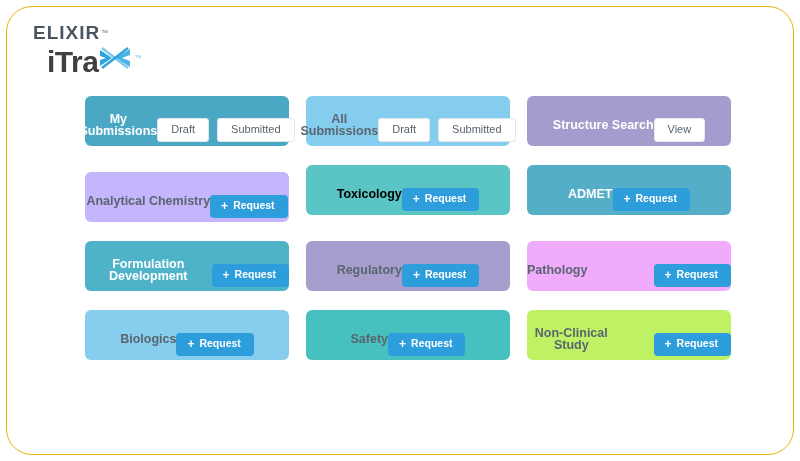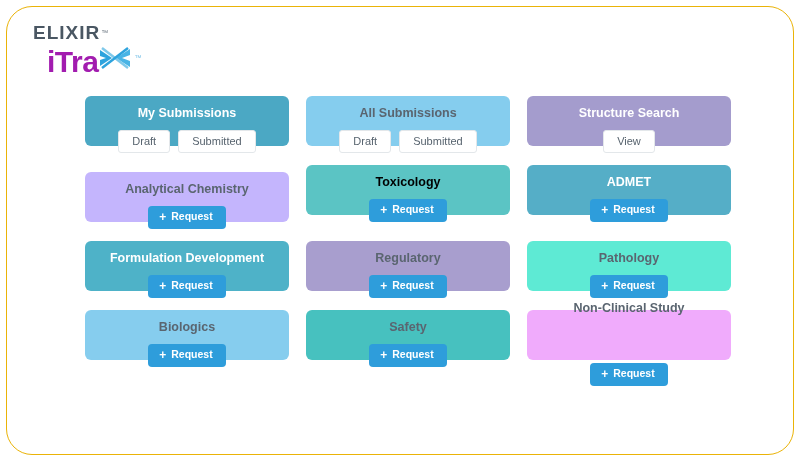--- a/index.html
+++ b/index.html
@@ -60,21 +60,21 @@
 
   #logo-itrax-row {
     display: flex;
     align-items: flex-end;
     margin-top: 2px;
     margin-left: 18px;
   }
   #logo-itrax-row .ix-text {
     font-size: 30px;
     font-weight: 700;
-    color: #a21caf;
+    color: #404040;
     line-height: 1;
     letter-spacing: -0.5px;
   }
   #logo-itrax-row .ix-tm {
     font-size: 7px;
     color: #7fc4e8;
     margin-left: 2px;
     margin-bottom: 16px;
   }
 
@@ -109,21 +109,21 @@
     display: grid;
     grid-template-columns: repeat(3, 204px);
     grid-column-gap: 17px;
     grid-row-gap: 19px;
   }
 
   .card {
     height: 50px;
     border-radius: 6px;
     display: flex;
-    flex-direction: column;
+    flex-direction: row;
     align-items: center;
     justify-content: center;
     padding-top: 18px;
   }
 
   .card-title {
     font-size: 12.5px;
     font-weight: 700;
     line-height: 1;
     margin-bottom: 10px;
@@ -260,21 +260,21 @@
       </div>
       <div class="card" style="background: rgb(168, 158, 206);">
         <div class="card-title" style="color: rgb(90, 101, 112);">Regulatory</div>
         <div class="card-actions">
           <button class="btn-request">
             <span class="plus-icon">+</span>
             <span>Request</span>
           </button>
         </div>
       </div>
-      <div class="card" style="background: #5eead4;">
+      <div class="card" style="background: #f0abfc; justify-content: space-between;">
         <div class="card-title" style="color: rgb(90, 101, 112);">Pathology</div>
         <div class="card-actions">
           <button class="btn-request">
             <span class="plus-icon">+</span>
             <span>Request</span>
           </button>
         </div>
       </div>
       <div class="card" style="background: rgb(134, 205, 238);">
         <div class="card-title" style="color: rgb(90, 101, 112);">Biologics</div>
@@ -287,21 +287,21 @@
       </div>
       <div class="card" style="background: rgb(71, 193, 191);">
         <div class="card-title" style="color: rgb(90, 101, 112);">Safety</div>
         <div class="card-actions">
           <button class="btn-request">
             <span class="plus-icon">+</span>
             <span>Request</span>
           </button>
         </div>
       </div>
-      <div class="card" style="background: #f0abfc; gap: 38px;">
+      <div class="card" style="background: #bef264; gap: 38px;">
         <div class="card-title" style="color: rgb(90, 101, 112);">Non-Clinical Study</div>
         <div class="card-actions">
           <button class="btn-request">
             <span class="plus-icon">+</span>
             <span>Request</span>
           </button>
         </div>
       </div>
     </div>
 

